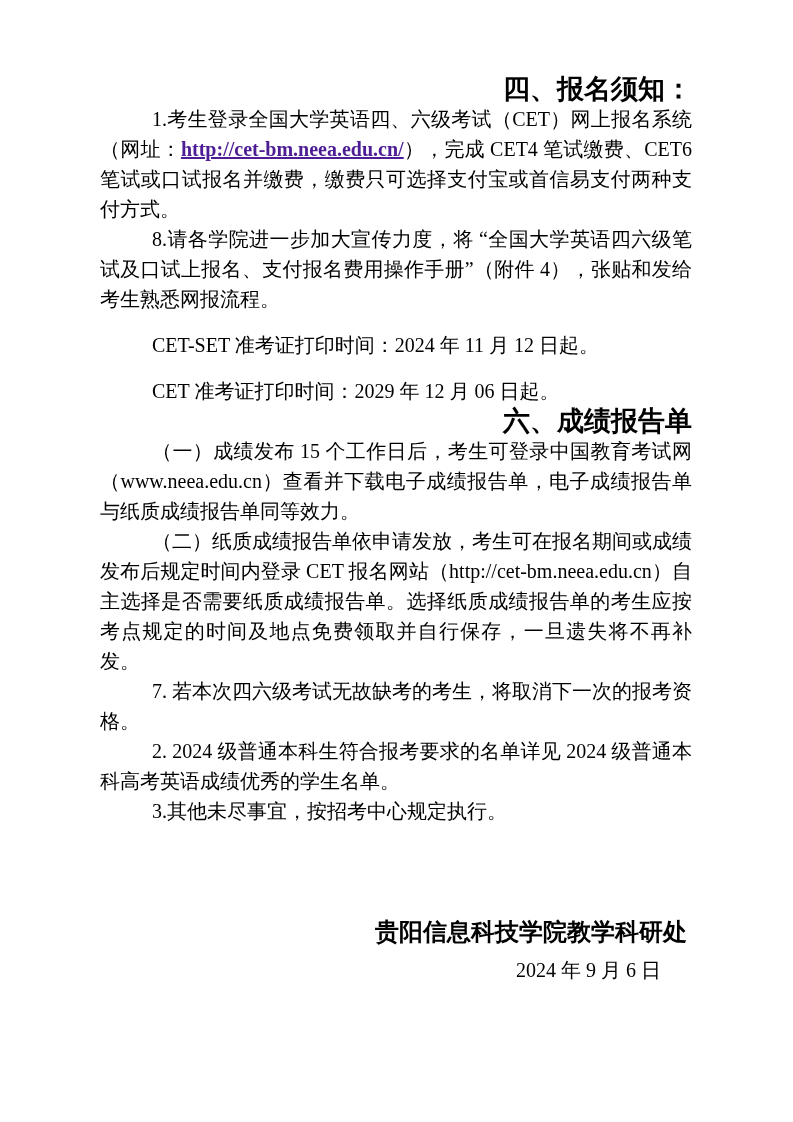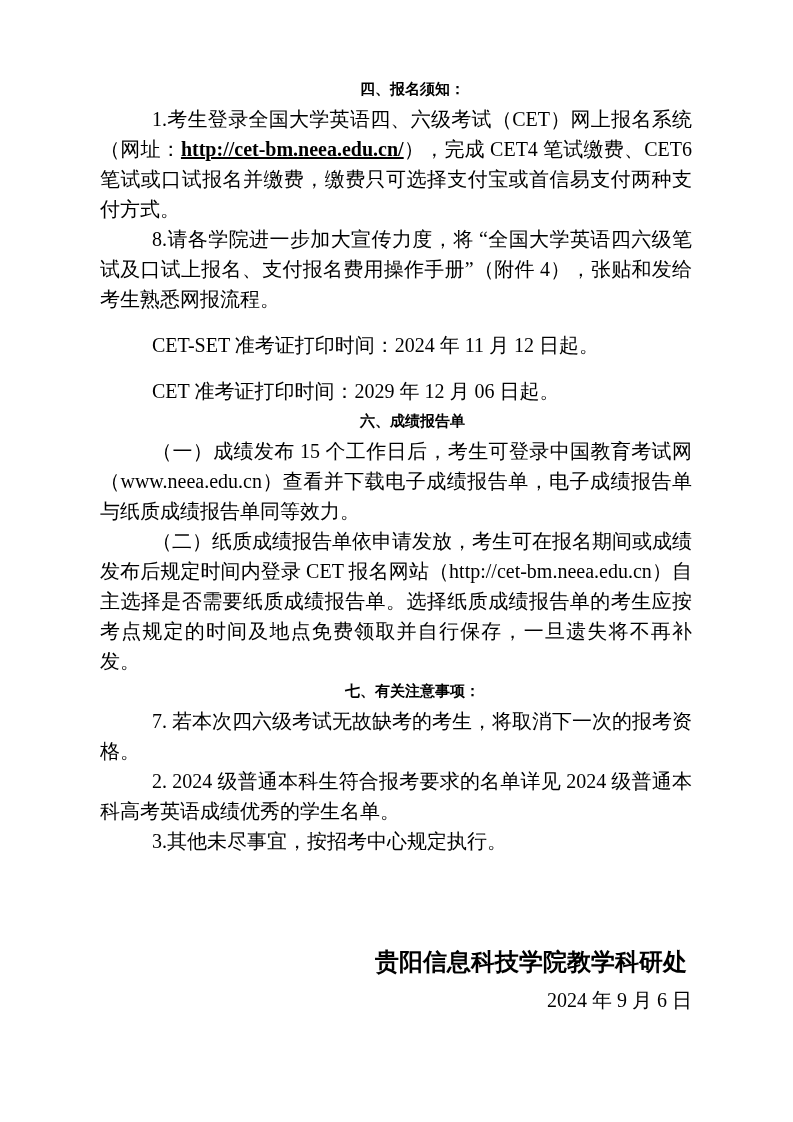--- a/index.html
+++ b/index.html
@@ -21,52 +21,52 @@
     color: #000000;
     font-family: "Liberation Serif", "DejaVu Serif", serif;
     font-size: 20px;
     line-height: 30px;
   }
   .sec-heading {
     margin: 0;
     text-indent: 33px;
     font-family: "Liberation Sans", "DejaVu Sans", sans-serif;
     font-weight: bold;
-    font-size: 15px;
+    font-size: 27px;
     line-height: 30px;
-    text-align: center;
+    text-align: right;
   }
   .para {
     margin: 0;
     text-indent: 52px;
     text-align: justify;
   }
   .single-line {
     text-align: left;
     margin-top: 16px;
   }
   .doc-link {
-    color: #000000;
+    color: #4c1d95;
     font-weight: bold;
     text-decoration: underline;
     cursor: pointer;
   }
   .signature {
     margin: 87px 0 0 275px;
     font-family: "Liberation Sans", "DejaVu Sans", sans-serif;
     font-weight: bold;
     font-size: 24px;
     line-height: 38px;
     text-align: left;
   }
   .sign-date {
     margin: 0 0 0 385px;
     font-size: 20px;
     line-height: 38px;
-    text-align: right;
+    text-align: center;
   }
 </style>
 </head>
 <body>
 
 <div class="page">
 
   <h2 class="sec-heading">四、报名须知：</h2>
 
   <p class="para"><span>1.考生登录全国大学英语四、六级考试（CET）网上报名系统（网址：</span><a class="doc-link">http://cet-bm.neea.edu.cn/</a><span>），完成 CET4 笔试缴费、CET6 笔试或口试报名并缴费，缴费只可选择支付宝或首信易支付两种支付方式。</span></p>
@@ -77,21 +77,20 @@
   <p class="para single-line">CET-SET 准考证打印时间：2024 年 11 月 12 日起。</p>
 
   <p class="para single-line">CET 准考证打印时间：2029 年 12 月 06 日起。</p>
 
   <h2 class="sec-heading">六、成绩报告单</h2>
 
   <p class="para">（一）成绩发布 15 个工作日后，考生可登录中国教育考试网（www.neea.edu.cn）查看并下载电子成绩报告单，电子成绩报告单与纸质成绩报告单同等效力。</p>
 
   <p class="para">（二）纸质成绩报告单依申请发放，考生可在报名期间或成绩发布后规定时间内登录 CET 报名网站（http://cet-bm.neea.edu.cn）自主选择是否需要纸质成绩报告单。选择纸质成绩报告单的考生应按考点规定的时间及地点免费领取并自行保存，一旦遗失将不再补发。</p>
 
-  <h2 class="sec-heading">七、有关注意事项：</h2>
 
   <p class="para">7. 若本次四六级考试无故缺考的考生，将取消下一次的报考资格。</p>
 
   <p class="para">2. 2024 级普通本科生符合报考要求的名单详见 2024 级普通本科高考英语成绩优秀的学生名单。</p>
 
   <p class="para">3.其他未尽事宜，按招考中心规定执行。</p>
 
   <p class="signature">贵阳信息科技学院教学科研处</p>
 
   <p class="sign-date">2024 年 9 月 6 日</p>

